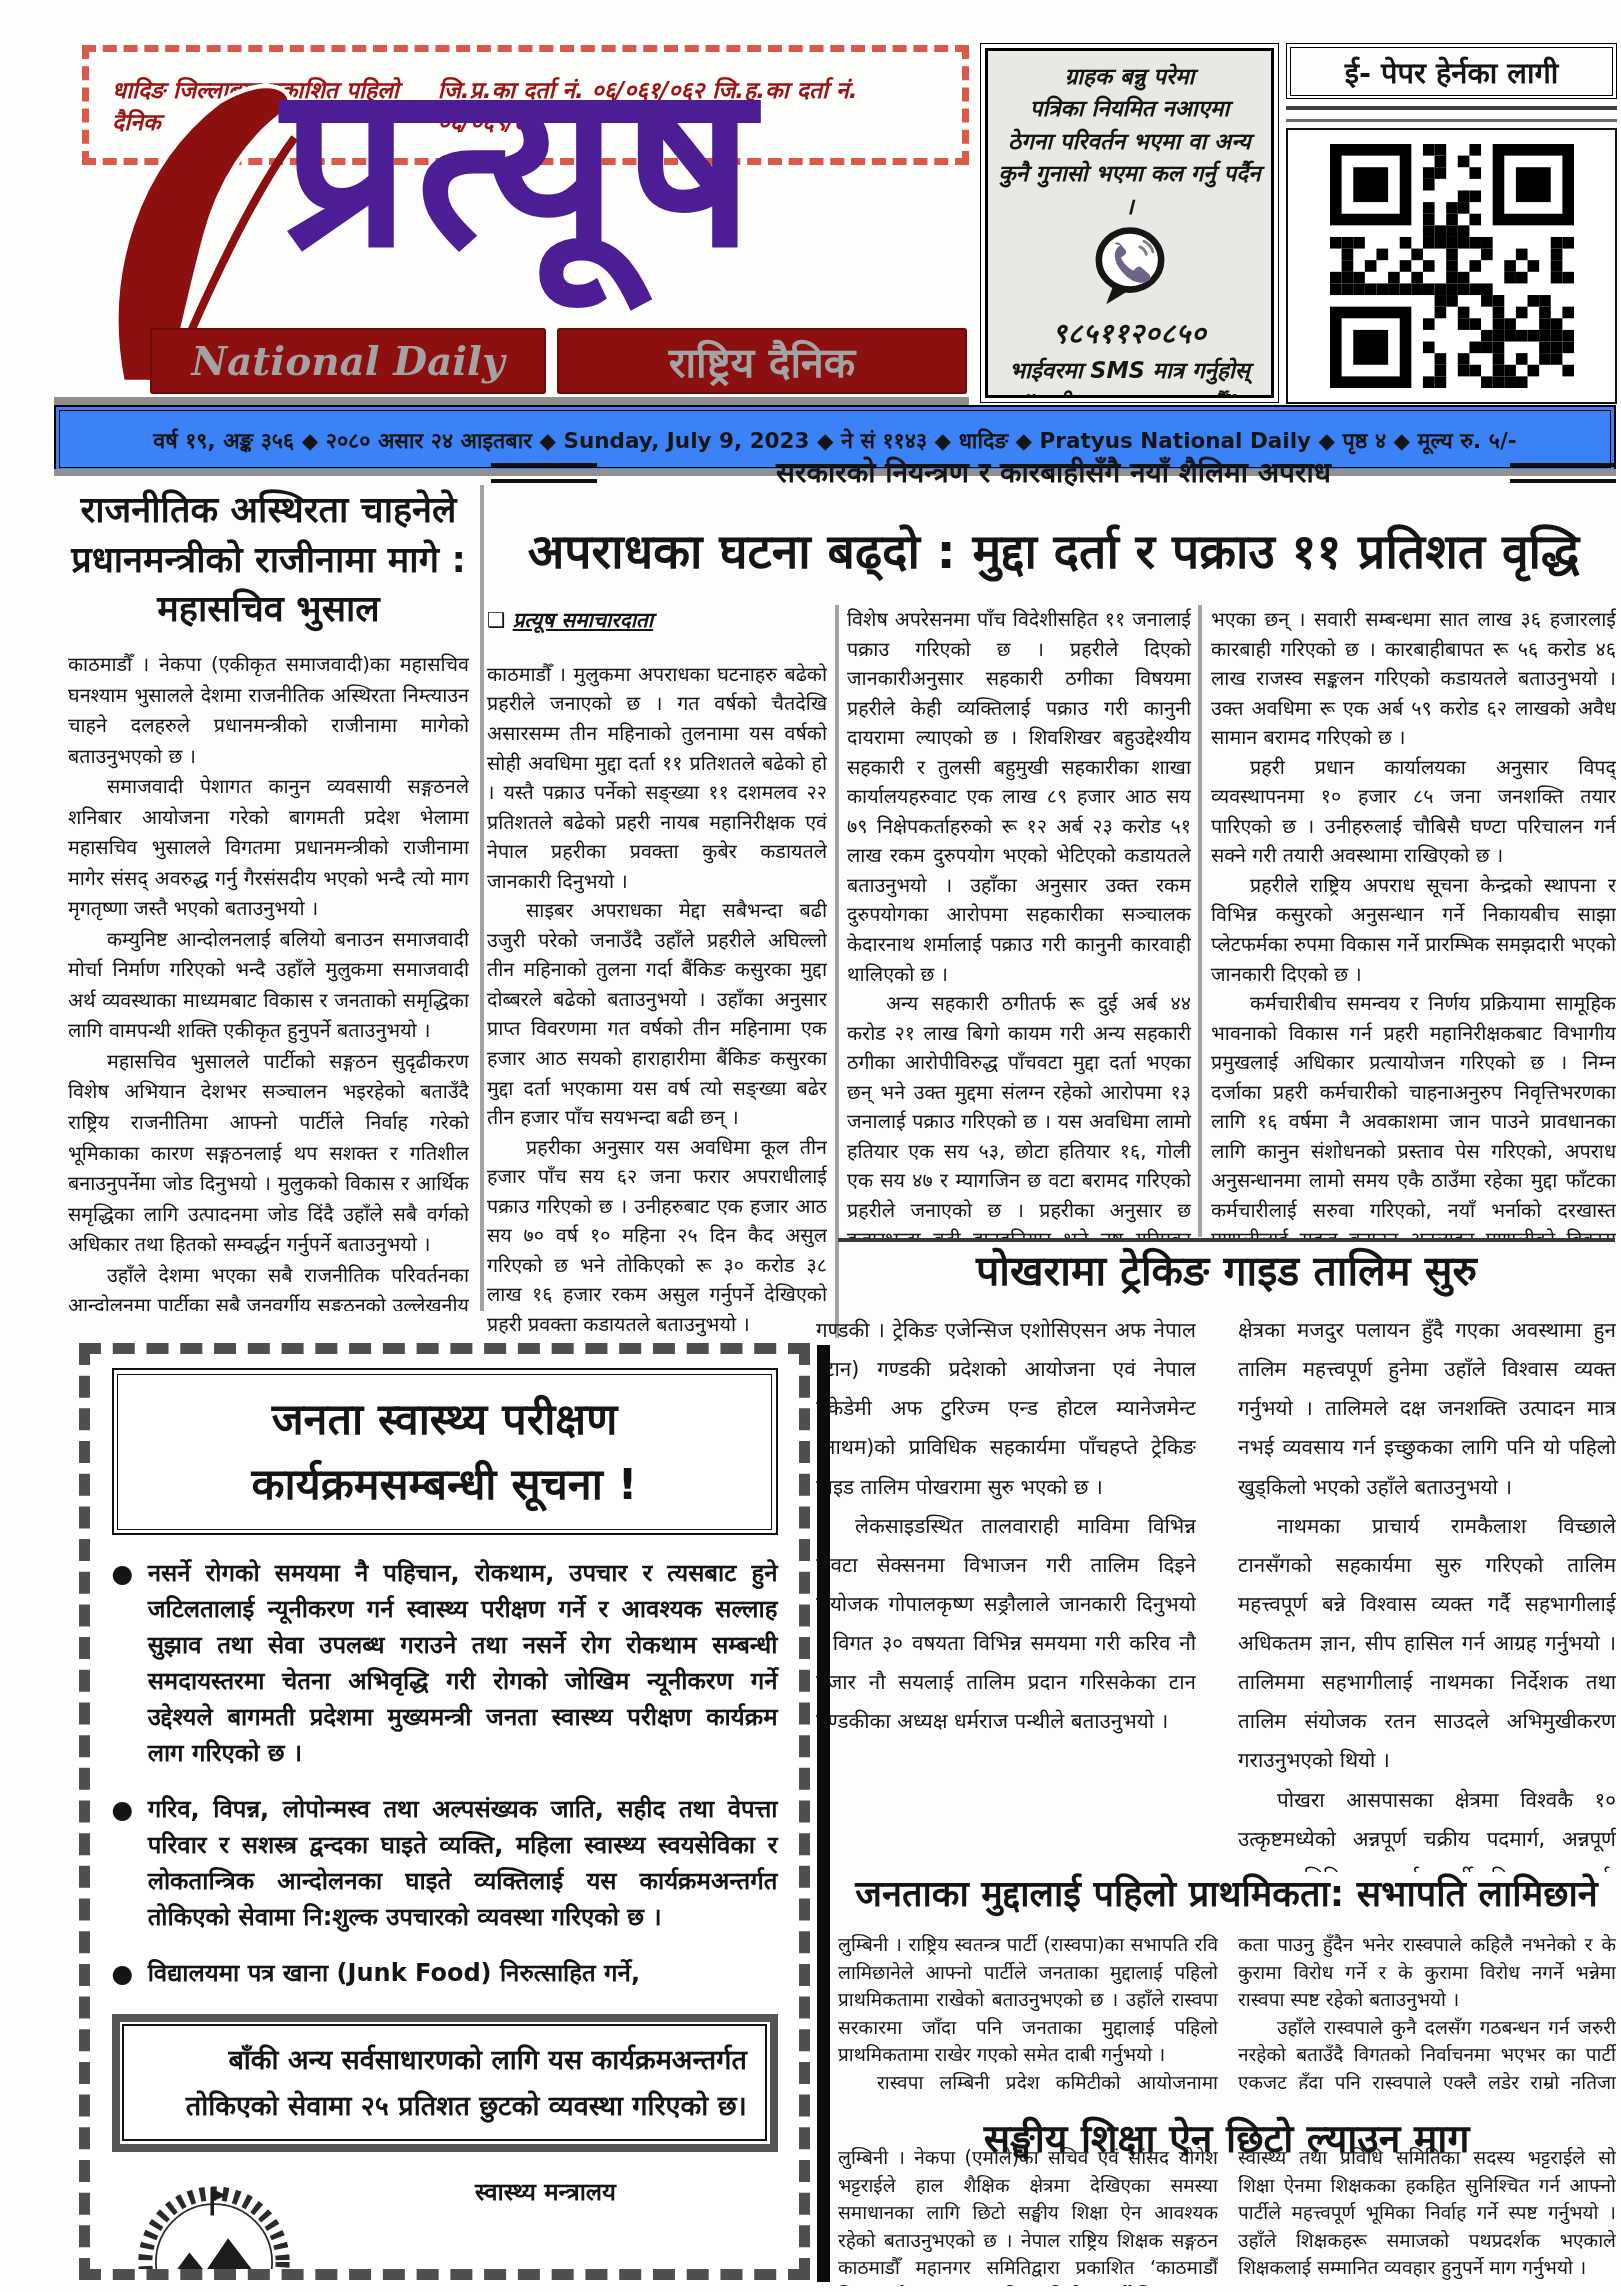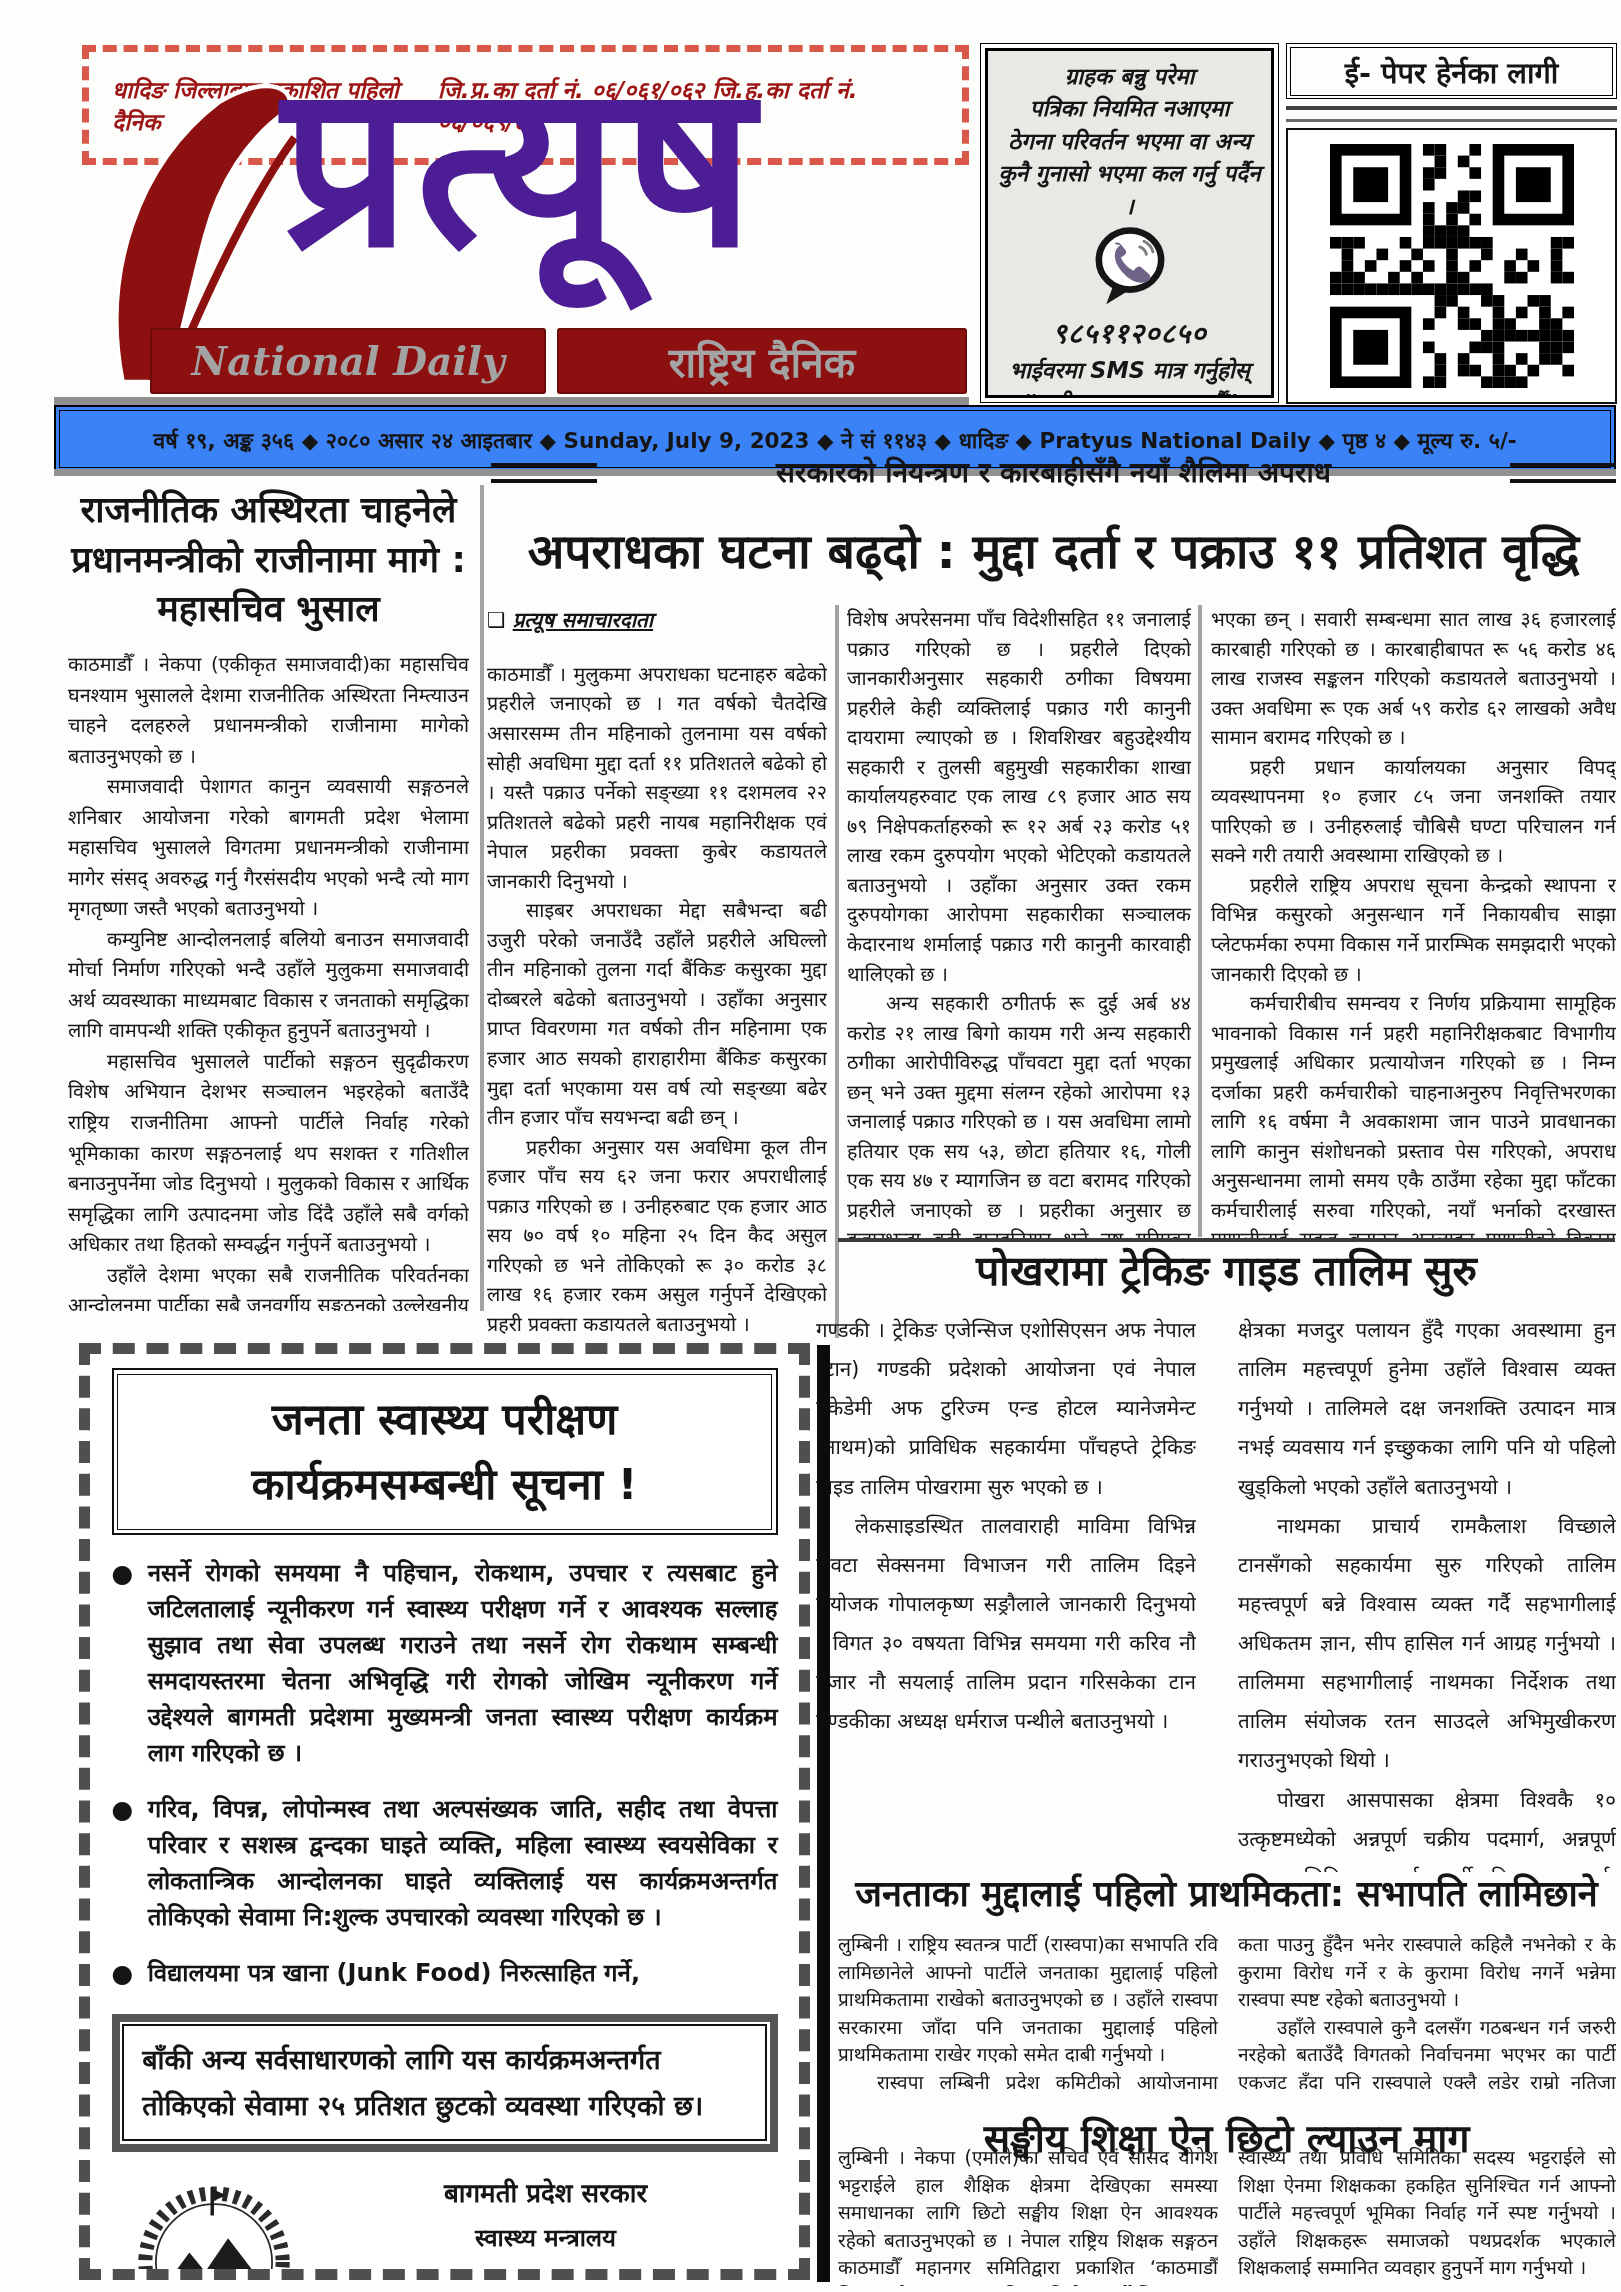--- a/index.html
+++ b/index.html
@@ -93,21 +93,21 @@
   #notice{left:79px;top:1343px;width:731px;height:937px;border:11.6px dashed #4f4f4f;
     box-sizing:border-box;background:#fff;}
   #notice-content{width:100%;height:100%;box-sizing:border-box;padding:14.3px 21.5px;overflow:hidden;}
   #notice-title-frame{border:2.7px solid #111;padding:3.6px;}
   #notice-title-inner{border:1.8px solid #111;padding:12.5px 7.2px;text-align:center;
     font-size:43px;font-weight:bold;line-height:1.5;}
   .nbullet{display:flex;gap:14.3px;margin-top:19.7px;}
   .nbullet .dot{font-size:25px;line-height:1.5;flex:0 0 auto;}
   .nbullet .txt{font-size:24px;font-weight:600;line-height:1.5;text-align:justify;}
   #discount-frame{margin-top:21.5px;border:8px solid #555;padding:2.7px;}
-  #discount-inner{border:2.7px solid #111;padding:10.7px 18px;text-align:left;
+  #discount-inner{border:2.7px solid #111;padding:10.7px 18px;text-align:right;
     font-size:27px;font-weight:bold;line-height:1.7;}
   #org{position:relative;margin-top:21.5px;height:190px;}
   #org-text{margin-left:202px;text-align:center;}
   .org1{font-size:26px;font-weight:bold;margin-top:1.8px;}
   .org2{font-size:24px;font-weight:bold;margin-top:10.7px;}
 </style>
 </head>
 <body>
 
 <div id="dashed-box" class="abs">
@@ -410,20 +410,19 @@
         <path d="M40 128 L72 84 L90 106 L116 68 L162 128 Z" fill="#1c1c1c"></path>
         <path d="M32 150 L76 114 L105 138 L150 106 L172 150 Z" fill="#1c1c1c" opacity="0.85"></path>
         <line x1="98" y1="10" x2="98" y2="42" stroke="#1c1c1c" stroke-width="4"></line>
         <path d="M98 12 l16 7 l-16 7 Z" fill="#1c1c1c"></path>
         <path d="M28 158 h144 v26 h-144 Z" fill="#fff" stroke="#1c1c1c" stroke-width="3"></path>
         <path d="M28 158 l-16 13 16 13 Z" fill="#fff" stroke="#1c1c1c" stroke-width="3"></path>
         <path d="M172 158 l16 13 -16 13 Z" fill="#fff" stroke="#1c1c1c" stroke-width="3"></path>
         <line x1="42" y1="171" x2="158" y2="171" stroke="#6b6b6b" stroke-width="3" stroke-dasharray="4 4"></line>
       </svg>
       <div id="org-text">
-        <div class="org1">बागमती प्रदेश सरकार</div>
         <div class="org2">स्वास्थ्य मन्त्रालय</div>
 
       </div>
     </div>
   </div>
 </div>
 
 
 </body></html>

